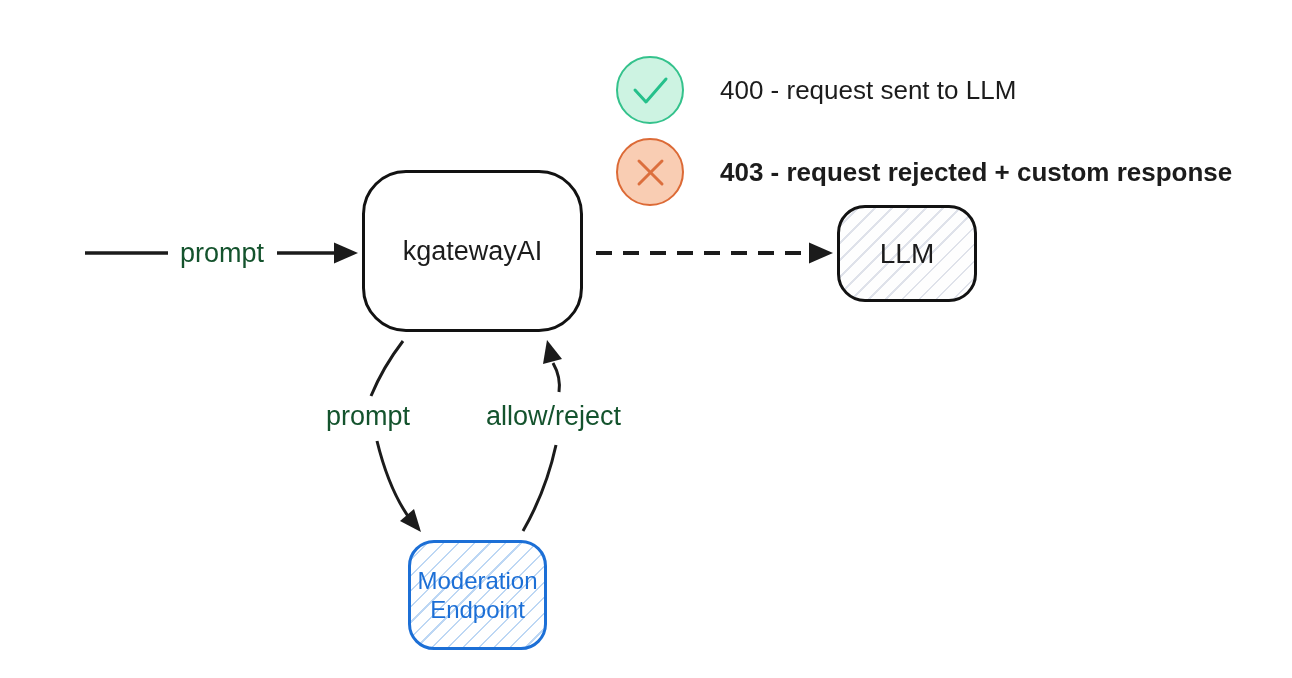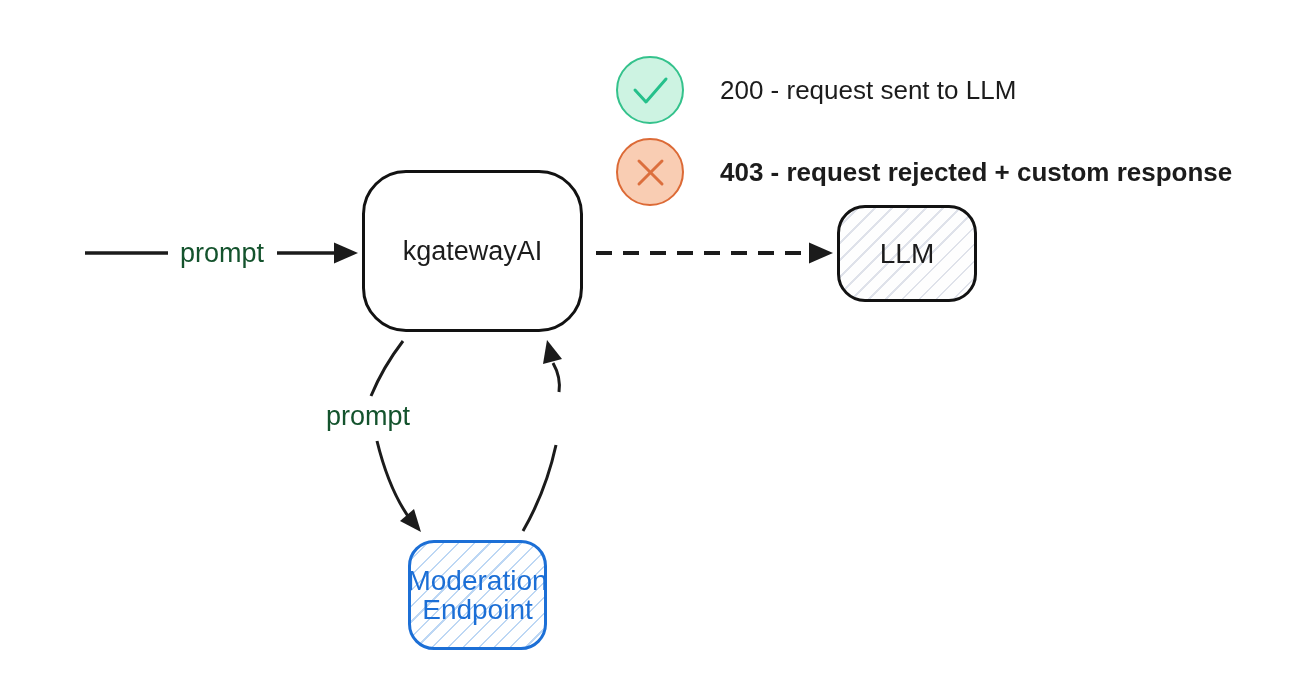--- a/index.html
+++ b/index.html
@@ -51,21 +51,21 @@
   }
   .node-moderation {
     left: 408px; top: 540px;
     width: 139px; height: 110px;
     border: 3px solid #1c6fd6;
     border-radius: 26px;
     background:
       repeating-linear-gradient(135deg, #bdd7f4 0px, #bdd7f4 1.6px, transparent 1.6px, transparent 11px),
       #ffffff;
     color: #1c6fd6;
-    font-size: 28px;
+    font-size: 24px;
     line-height: 29px;
   }
   .edge-label {
     position: absolute;
     color: #14532d;
     font-size: 27px;
     line-height: 32px;
     text-align: center;
     background: #ffffff;
   }
@@ -131,21 +131,21 @@
       <path d="M559,392 Q561,377 553,363" fill="none" stroke="#1b1b1b" stroke-width="3"></path>
       <polygon points="547,340 562,359 543,364" fill="#1b1b1b"></polygon>
     </g>
   </svg>
 
   <div class="legend-icon legend-icon-success">
     <svg width="64" height="64" viewBox="0 0 64 64">
       <polyline points="17,32 28,44 48,21" fill="none" stroke="#25c08b" stroke-width="3" stroke-linecap="round" stroke-linejoin="round"></polyline>
     </svg>
   </div>
-  <div class="legend-text legend-text-1">200 - request sent to LLM</div>
+  <div class="legend-text legend-text-1">400 - request sent to LLM</div>
 
   <div class="legend-icon legend-icon-error">
     <svg width="64" height="64" viewBox="0 0 64 64">
       <line x1="21" y1="21" x2="44" y2="44" stroke="#dc6f3d" stroke-width="3" stroke-linecap="round"></line>
       <line x1="44" y1="21" x2="21" y2="44" stroke="#dc6f3d" stroke-width="3" stroke-linecap="round"></line>
     </svg>
   </div>
   <div class="legend-text legend-text-2">403 - request rejected + custom response</div>
 
   <div class="node node-gateway">
@@ -158,14 +158,15 @@
 
   <div class="node node-moderation">
     <span>Moderation</span>
     <span>Endpoint</span>
   </div>
 
   <div class="edge-label label-in-prompt">prompt</div>
 
   <div class="edge-label label-down-prompt">prompt</div>
 
+  <div class="edge-label label-allow-reject">allow/reject</div>
 
 </div>
 
 </body></html>

